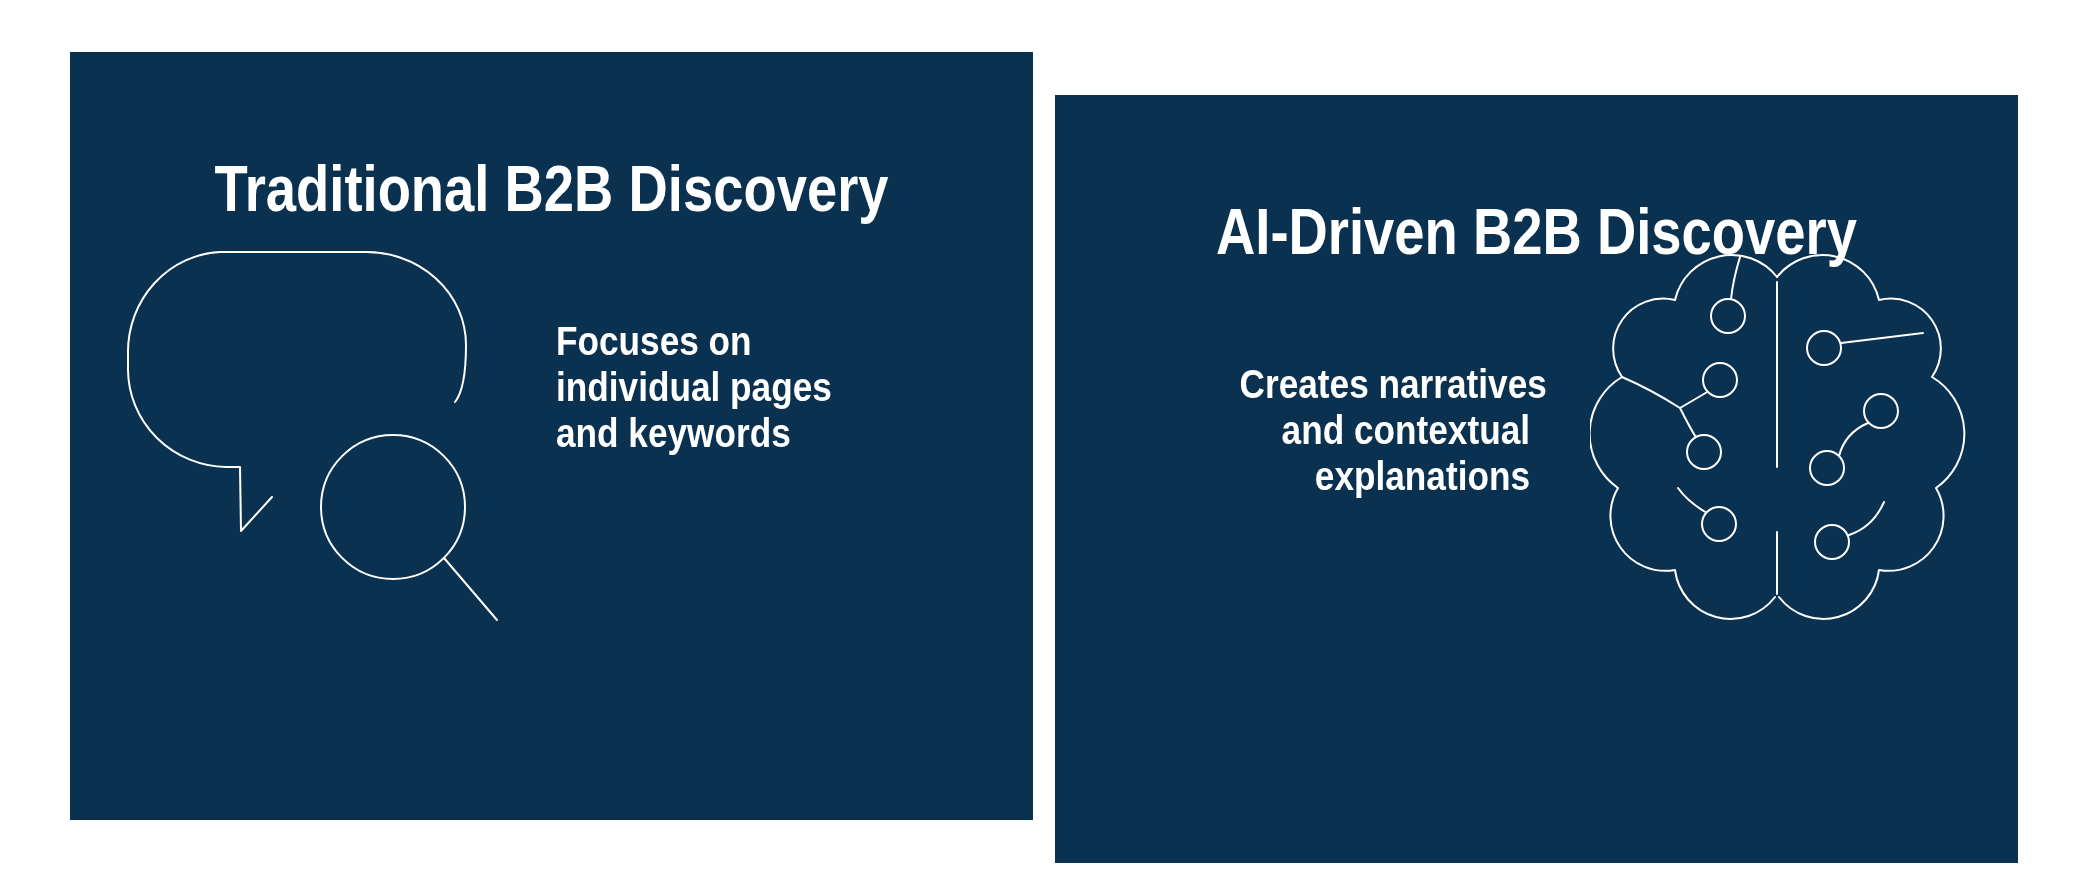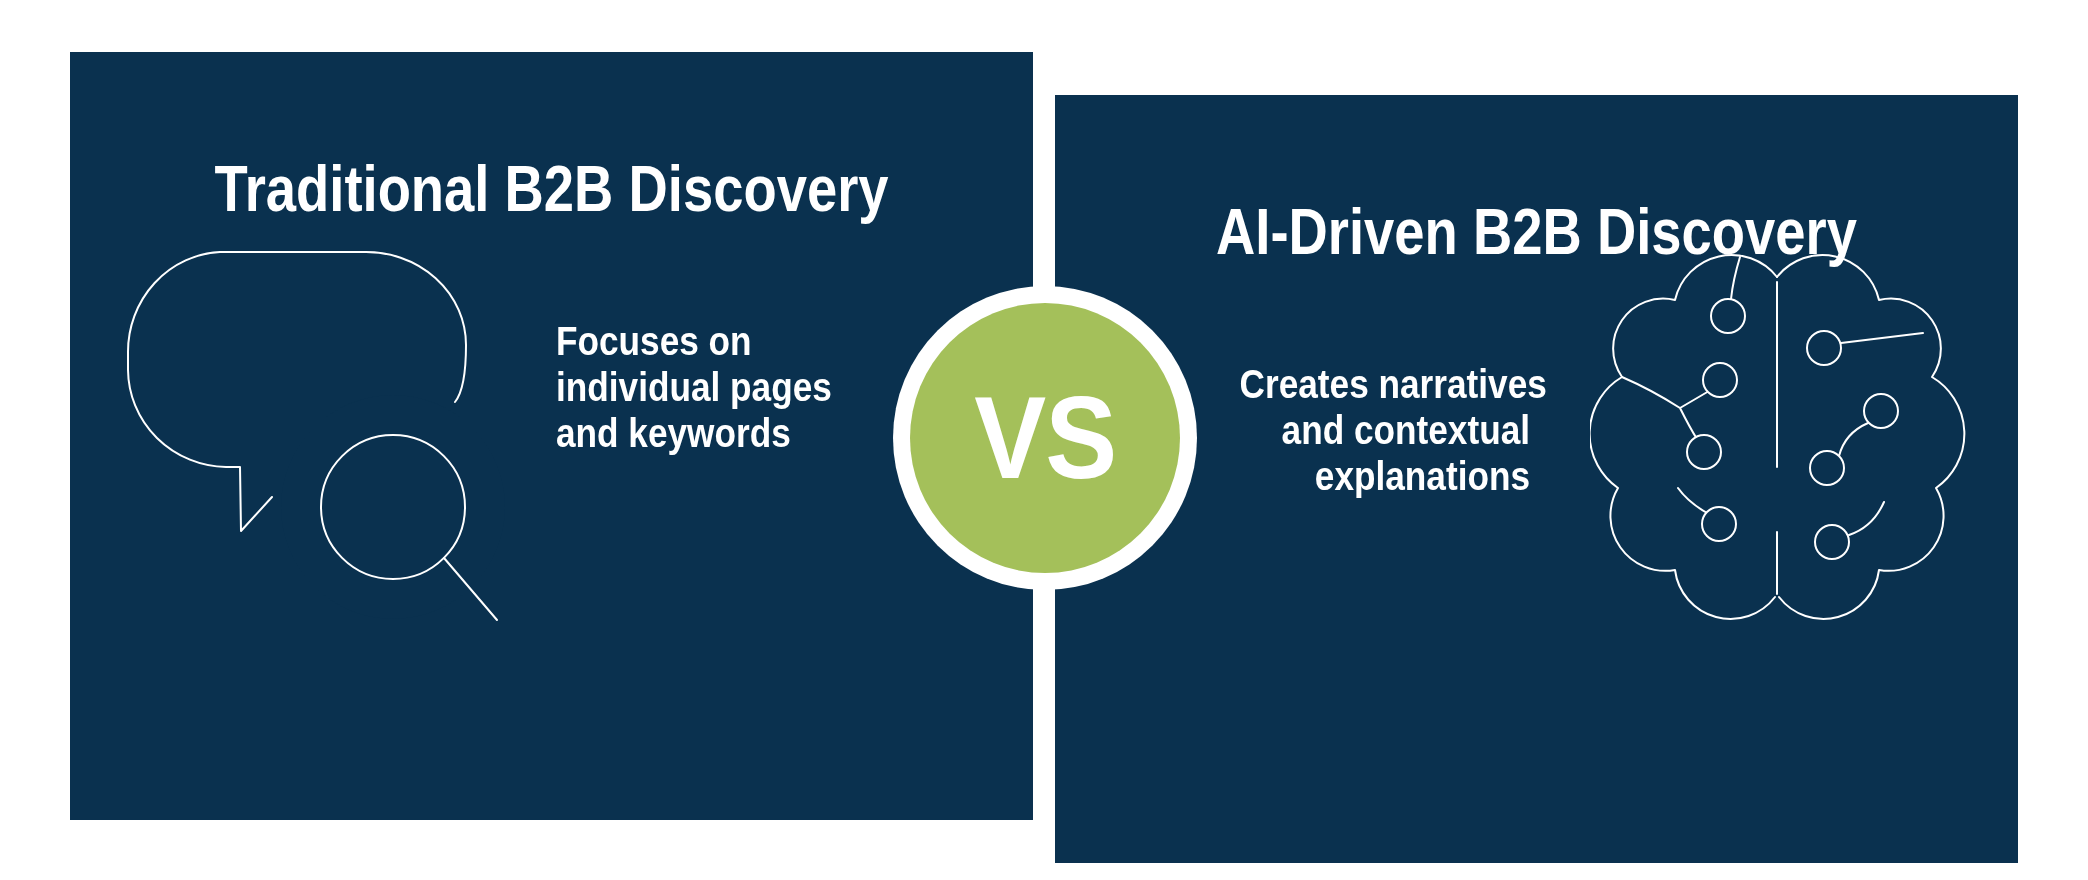--- a/index.html
+++ b/index.html
@@ -106,19 +106,14 @@
       <circle class="node" cx="130" cy="150" r="17"></circle>
       <circle class="node" cx="114" cy="222" r="17"></circle>
       <circle class="node" cx="129" cy="294" r="17"></circle>
       <circle class="node" cx="234" cy="118" r="17"></circle>
       <circle class="node" cx="291" cy="181" r="17"></circle>
       <circle class="node" cx="237" cy="238" r="17"></circle>
       <circle class="node" cx="242" cy="312" r="17"></circle>
     </g>
   </svg>
 
-  <div class="vs-outer">
-    <div class="vs-inner">
-      <span class="vs-text">VS</span>
-    </div>
-  </div>
 
 </div>
 
 </body></html>

